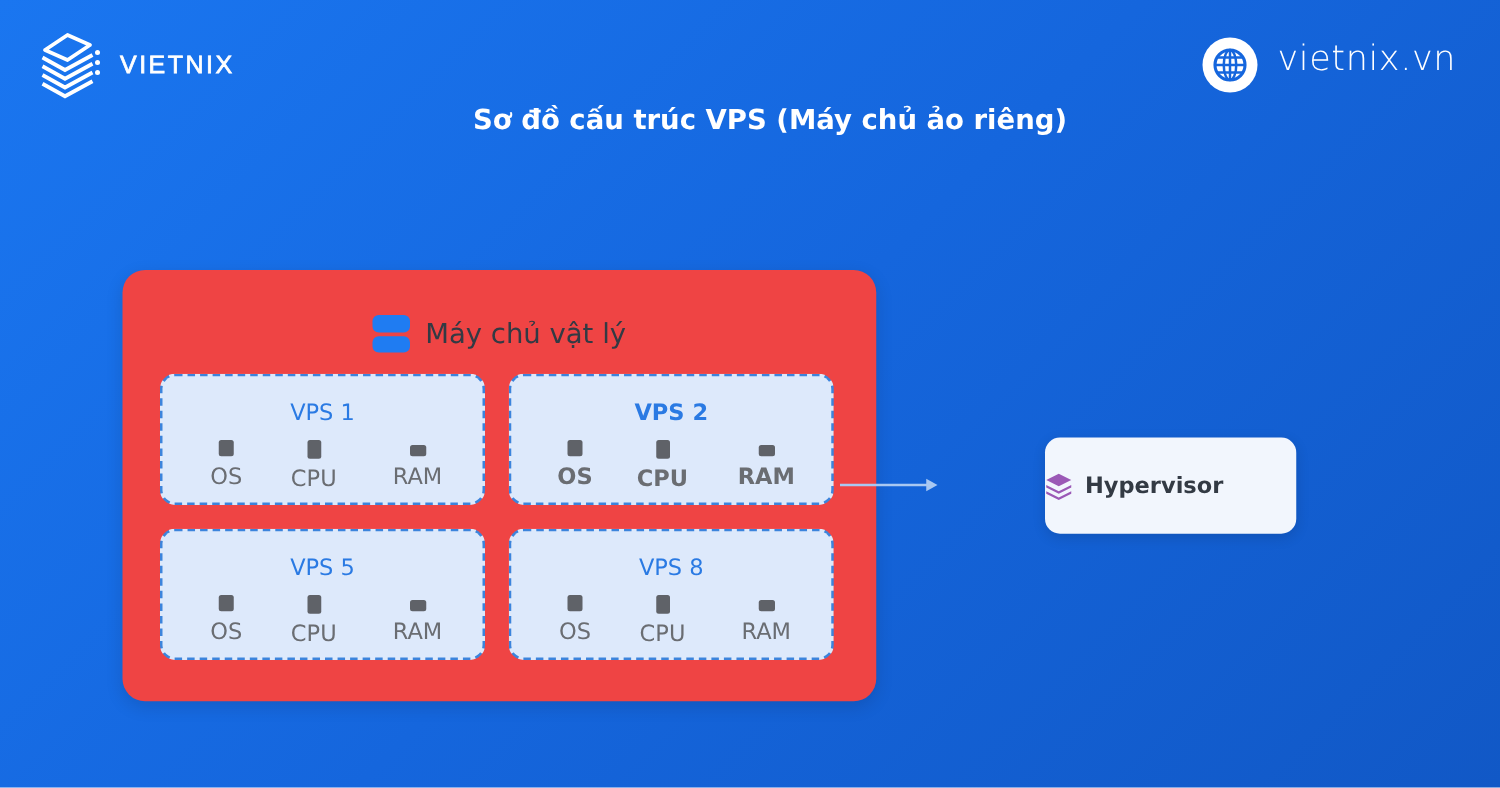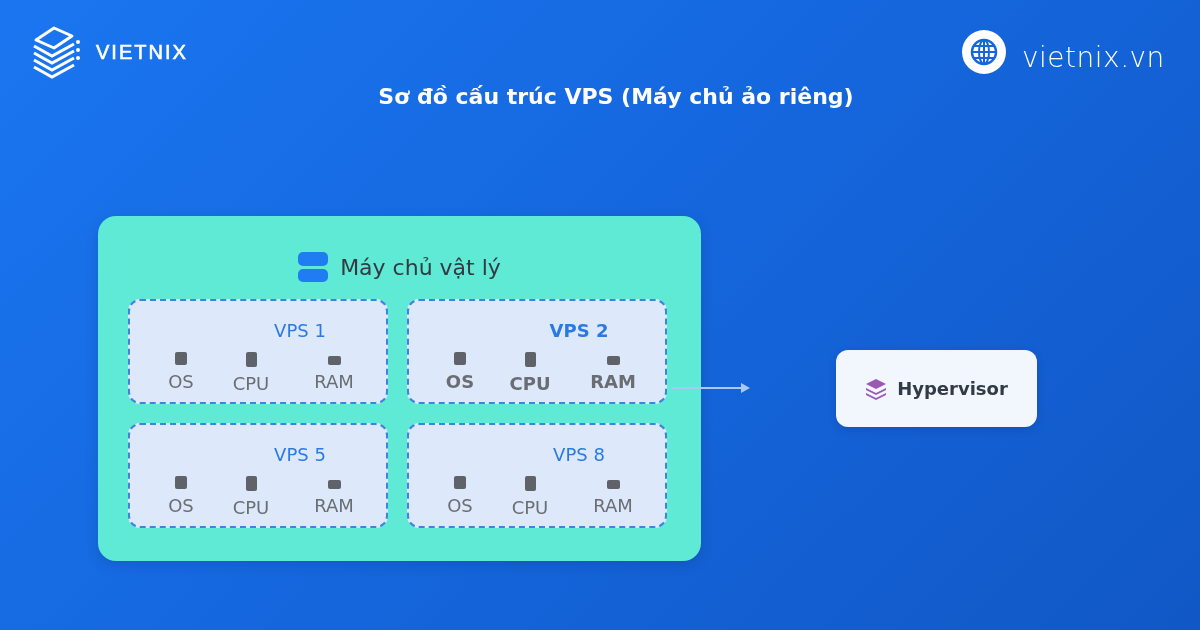--- a/index.html
+++ b/index.html
@@ -3,39 +3,39 @@
 <meta charset="utf-8">
 <style>
   html, body { margin:0; padding:0; }
   body {
     width:1200px; height:630px; overflow:hidden; position:relative;
     background: linear-gradient(135deg, #1a76f0 0%, #1566dd 50%, #1158c6 100%);
     font-family: "DejaVu Sans", sans-serif;
   }
   .logo { position:absolute; left:30px; top:24px; display:flex; align-items:center; gap:8px; }
   .logo-text { color:#fff; font-family:"Liberation Sans", sans-serif; font-size:20px; letter-spacing:2px; font-weight:400; -webkit-text-stroke:0.6px #fff; }
-  .site { position:absolute; left:962px; top:30px; display:flex; align-items:flex-end; gap:16px; }
+  .site { position:absolute; left:962px; top:30px; display:flex; align-items:flex-start; gap:16px; }
   .globe { width:44px; height:44px; border-radius:50%; background:#fff; display:flex; align-items:center; justify-content:center; }
   .site-text { color:#fff; font-family:"DejaVu Sans", sans-serif; font-size:28px; font-weight:300; letter-spacing:0.5px; }
   .title { position:absolute; left:16px; width:1200px; top:84px; text-align:center; color:#fff; font-size:22px; font-weight:bold; }
 
-  .host { position:absolute; left:98px; top:216px; width:603px; height:345px; background:#5eead4; border-radius:18px; box-shadow:0 4px 14px rgba(0,0,0,0.12); }
+  .host { position:absolute; left:98px; top:216px; width:603px; height:345px; background:#ef4444; border-radius:18px; box-shadow:0 4px 14px rgba(0,0,0,0.12); }
   .host-head { position:absolute; left:0; width:100%; top:36px; display:flex; justify-content:center; align-items:center; gap:12px; }
   .srv-icon { width:30px; height:30px; display:flex; flex-direction:column; gap:3px; }
   .srv-icon span { flex:1; background:#1f7cf2; border-radius:5px; }
   .host-title { font-size:22px; color:#333a44; }
-  .vps { position:absolute; width:260px; height:105px; box-sizing:border-box; border:2px dashed #3c84dc; border-radius:12px; background:#dde9fb;padding-left:42px; }
+  .vps { position:absolute; width:260px; height:105px; box-sizing:border-box; border:2px dashed #3c84dc; border-radius:12px; background:#dde9fb; }
   .vps-title { position:absolute; top:19px; width:100%; text-align:center; color:#2a7ae3; font-size:18px; }
   .res-row { position:absolute; top:51px; left:0; width:100%; }
   .res { position:absolute; width:60px; text-align:center; }
   .res .chip { margin:0 auto; background:#5f6268; border-radius:2px; }
   .res .lab { margin-top:6px; font-size:18px; color:#6a6d72; }
   .arrow { position:absolute; left:672px; top:387px; width:70px; height:2px; background:#a9c8f2; }
   .arrow:after { content:""; position:absolute; right:-8px; top:-4px; border-left:9px solid #a9c8f2; border-top:5px solid transparent; border-bottom:5px solid transparent; }
-  .hyper { position:absolute; left:836px; top:350px; width:201px; height:77px; background:#f2f6fd; border-radius:12px; display:flex; align-items:center; justify-content:center; gap:10px; box-shadow:0 3px 10px rgba(0,0,0,0.12); }
+  .hyper { position:absolute; left:836px; top:350px; width:201px; height:77px; background:#f2f6fd; border-radius:12px; display:flex; align-items:center; gap:10px; box-shadow:0 3px 10px rgba(0,0,0,0.12); }
   .hyper-label { font-size:18px; color:#333a44; font-weight:bold; }
 </style>
 </head>
 <body>
 
 <div class="logo">
   <svg width="58" height="56" viewBox="0 0 58 56">
     <path d="M6 16 L24 4 L42 12 L24 24 Z" fill="none" stroke="#fff" stroke-width="3" stroke-linejoin="round"></path>
     <path d="M4 22 L22 32 L44 20" fill="none" stroke="#fff" stroke-width="3"></path>
     <path d="M4 29 L22 39 L44 27" fill="none" stroke="#fff" stroke-width="3"></path>

